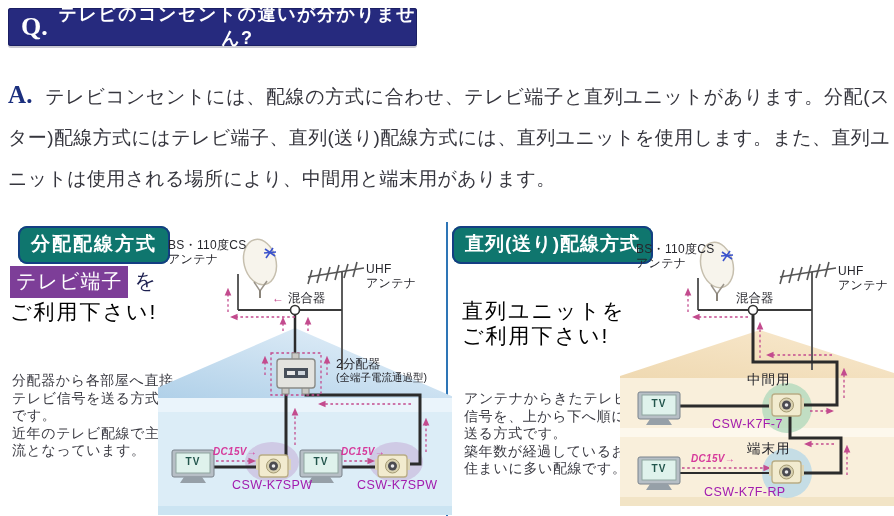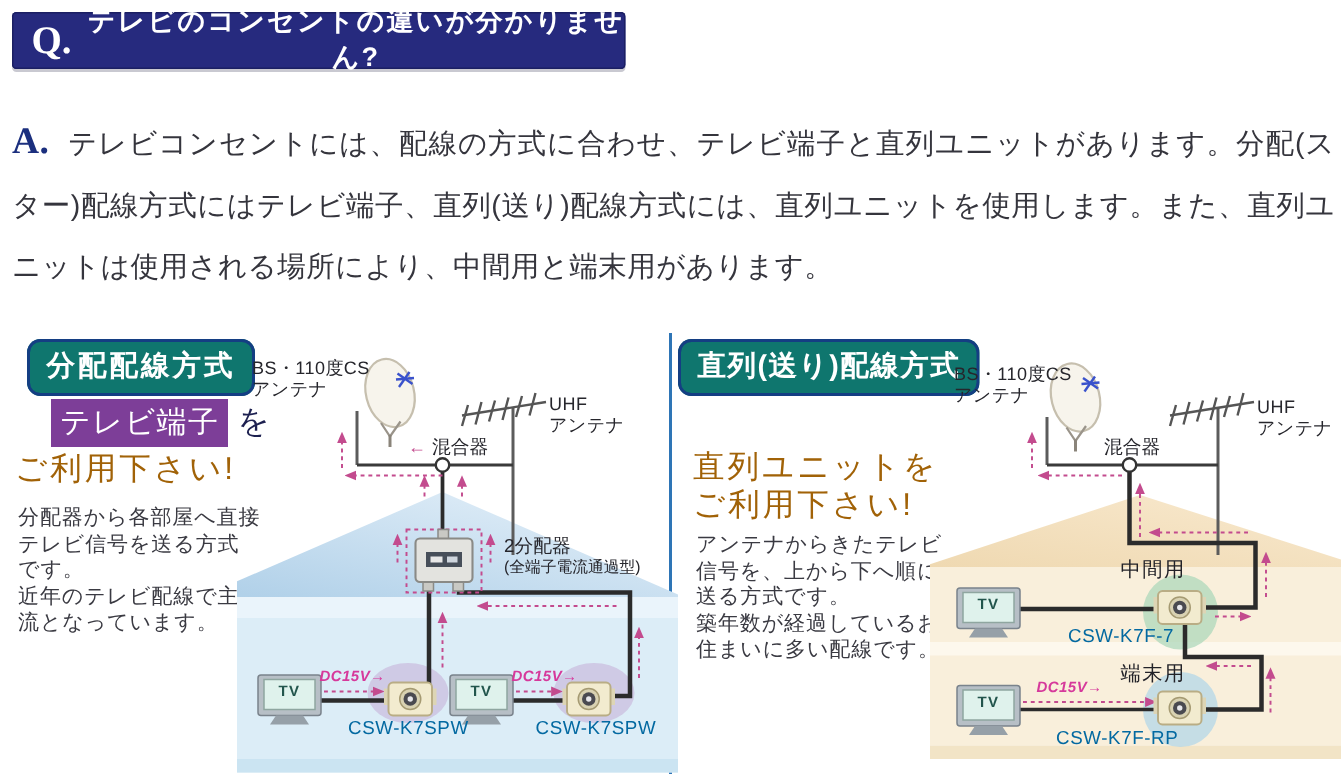--- a/index.html
+++ b/index.html
@@ -19,39 +19,39 @@
   
   .answer { position:absolute; left:8px; top:74px; width:882px; font-size:19px; line-height:41px; color:#35353d; text-align:justify; letter-spacing:.3px; }
   .a-prefix { color:#1b2f7e; font-weight:bold; font-size:25px; font-family:"Liberation Serif","DejaVu Serif",serif; margin-right:12px; }
   
   .method-badge {
     position:absolute; background:#0f766e; color:#fff; font-size:19px; font-weight:bold;
     padding:5px 13px 7px; border-radius:9px; letter-spacing:2px;
     box-shadow:inset 0 0 0 2px #143e83;
   }
   .lead-row { position:absolute; font-size:21px; color:#1d2050; letter-spacing:1px; white-space:nowrap; }
-  .hl { display:inline-block; color:#fff; padding:2px 6px 3px; font-size:20px;margin-left:24px; }
+  .hl { display:inline-block; color:#fff; padding:2px 6px 3px; font-size:20px; }
   .hl-purple { background:#7d3e98; }
   .hl-green  { background:#169a4a; }
   .hl-blue   { background:#1c5ba8; }
   .lead-sep { font-size:16px; color:#44474f; margin:0 5px; vertical-align:2px; }
   .lead-particle { margin-left:6px; color:#1d2050; }
-  .lead-line { position:absolute; font-size:21px; color:#a16207; letter-spacing:2px; white-space:nowrap; }
-  .desc { position:absolute; font-size:14px; line-height:17.5px; color:#3a3a42; white-space:pre-line; letter-spacing:.6px; }
+  .lead-line { position:absolute; font-size:21px; color:#000000; letter-spacing:2px; white-space:nowrap; }
+  .desc { position:absolute; font-size:14px; line-height:17.5px; color:#3a3a42; white-space:pre-line; letter-spacing:.6px;margin-top:36px; }
   .v-divider { position:absolute; left:446px; top:222px; width:2px; height:294px; background:#2e75b6; }
   
   .diagram { position:absolute; }
   .diagram svg { position:absolute; left:0; top:0; }
   .dlabel { position:absolute; font-size:12px; line-height:14px; color:#26262c; white-space:pre-line; letter-spacing:.3px; }
   .mixer-label { position:absolute; font-size:12.5px; color:#26262c; white-space:nowrap; }
   .mixer-arrow { color:#c34b8e; margin-right:4px; font-size:12px; }
   .splitter-name { position:absolute; font-size:12.5px; color:#26262c; }
   .splitter-note { position:absolute; font-size:10.5px; color:#26262c; letter-spacing:0; }
   .room-label { position:absolute; font-size:13.5px; color:#222228; letter-spacing:1px; }
-  .model-label { position:absolute; font-size:12.5px; color:#0369a1; letter-spacing:.4px; }
+  .model-label { position:absolute; font-size:12.5px; color:#a21caf; letter-spacing:.4px; }
   .tv-label { position:absolute; width:42px; text-align:center; font-size:10px; font-weight:bold; color:#22554c; letter-spacing:1px; }
   .dc-label { position:absolute; font-size:10px; font-style:italic; font-weight:bold; color:#d6399b; letter-spacing:.3px; }
 </style>
 </head>
 <body>
 
 <div class="page">
 
   <div class="q-banner">
     <span class="q-prefix">Q.</span>

